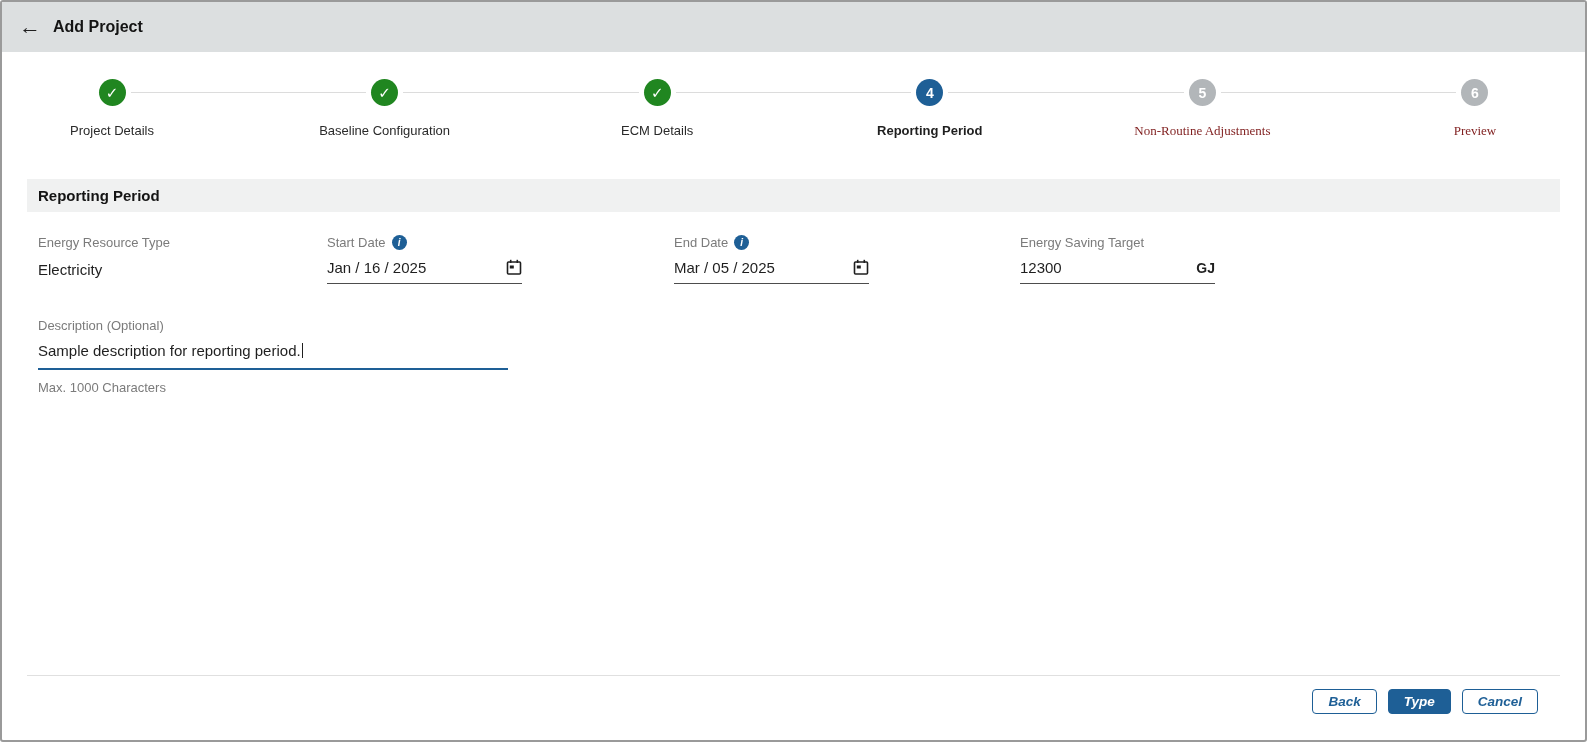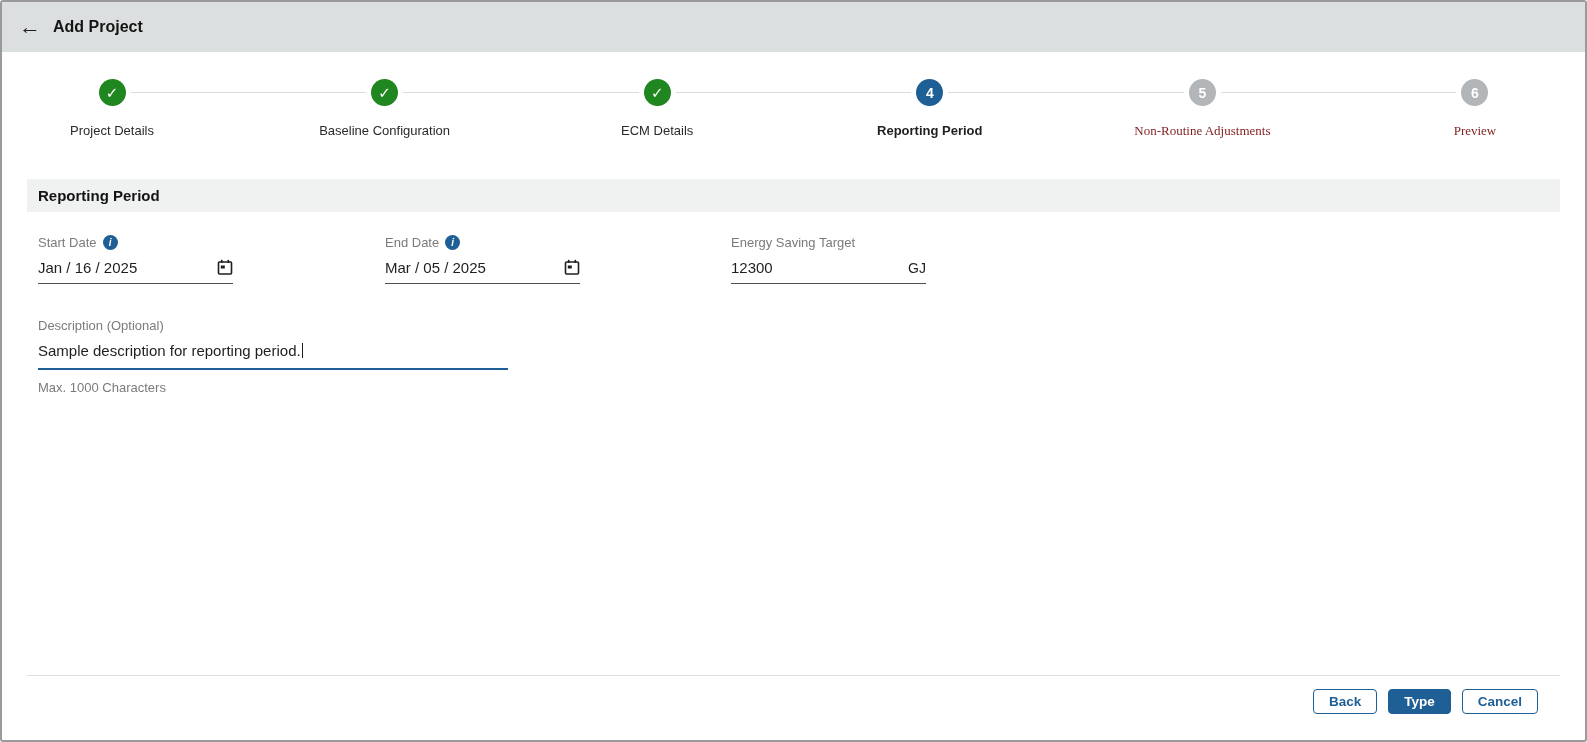--- a/index.html
+++ b/index.html
@@ -94,21 +94,21 @@
   }
 
   .underline-field {
     width: 195px; margin-top: 9px; padding-bottom: 7px;
     border-bottom: 1px solid #4d4d4d;
     display: flex; align-items: center; justify-content: space-between;
     font-size: 15px; color: #1f1f1f;
     cursor: text;
   }
   .cal-icon { display: inline-flex; cursor: pointer; }
-  .unit { font-size: 14px; font-weight: normal; color: #1f1f1f; }
+  .unit { font-size: 14px; font-weight: bold; color: #1f1f1f; }
 
   .desc-block { margin-top: 34px; }
   .desc-field {
     width: 470px; margin-top: 9px; padding-bottom: 9px;
     border-bottom: 2px solid #1e5f96;
     font-size: 15px; color: #1f1f1f;
     cursor: text;
   }
   .caret {
     display: inline-block; width: 1.5px; height: 15px;
@@ -122,20 +122,21 @@
   .btn-row {
     display: flex; justify-content: flex-end; gap: 11px;
     margin-top: 13px; padding-right: 47px;
   }
   .btn {
     height: 25px; padding: 0 15px;
     border-radius: 4px; font-size: 13.5px; font-weight: bold;
     display: inline-flex; align-items: center; justify-content: center;
     font-family: "Liberation Sans", sans-serif;
     cursor: pointer;
+    font-style: italic;
   }
   .btn-outline { background: #ffffff; border: 1px solid #1e5f96; color: #1e5f96; }
   .btn-solid   { background: #1e5f96; border: 1px solid #1e5f96; color: #ffffff; }
 </style>
 </head>
 <body>
 
 <div class="window">
 
 
@@ -180,20 +181,24 @@
     </div>
   </div>
 
   <div class="section-band">
     <span class="section-title">Reporting Period</span>
   </div>
 
   <div class="content">
     <div class="form-area">
       <div class="form-row1">
+        <div class="col col-1">
+          <div class="field-label">Energy Resource Type</div>
+          <div class="readonly-value">Electricity</div>
+        </div>
 
         <div class="col col-2">
           <div class="field-label">
             <span>Start Date</span>
             <span class="info-icon">i</span>
           </div>
           <div class="underline-field">
             <span>Jan / 16 / 2025</span>
             <span class="cal-icon">
               <svg width="16" height="17" viewBox="0 0 16 17">

